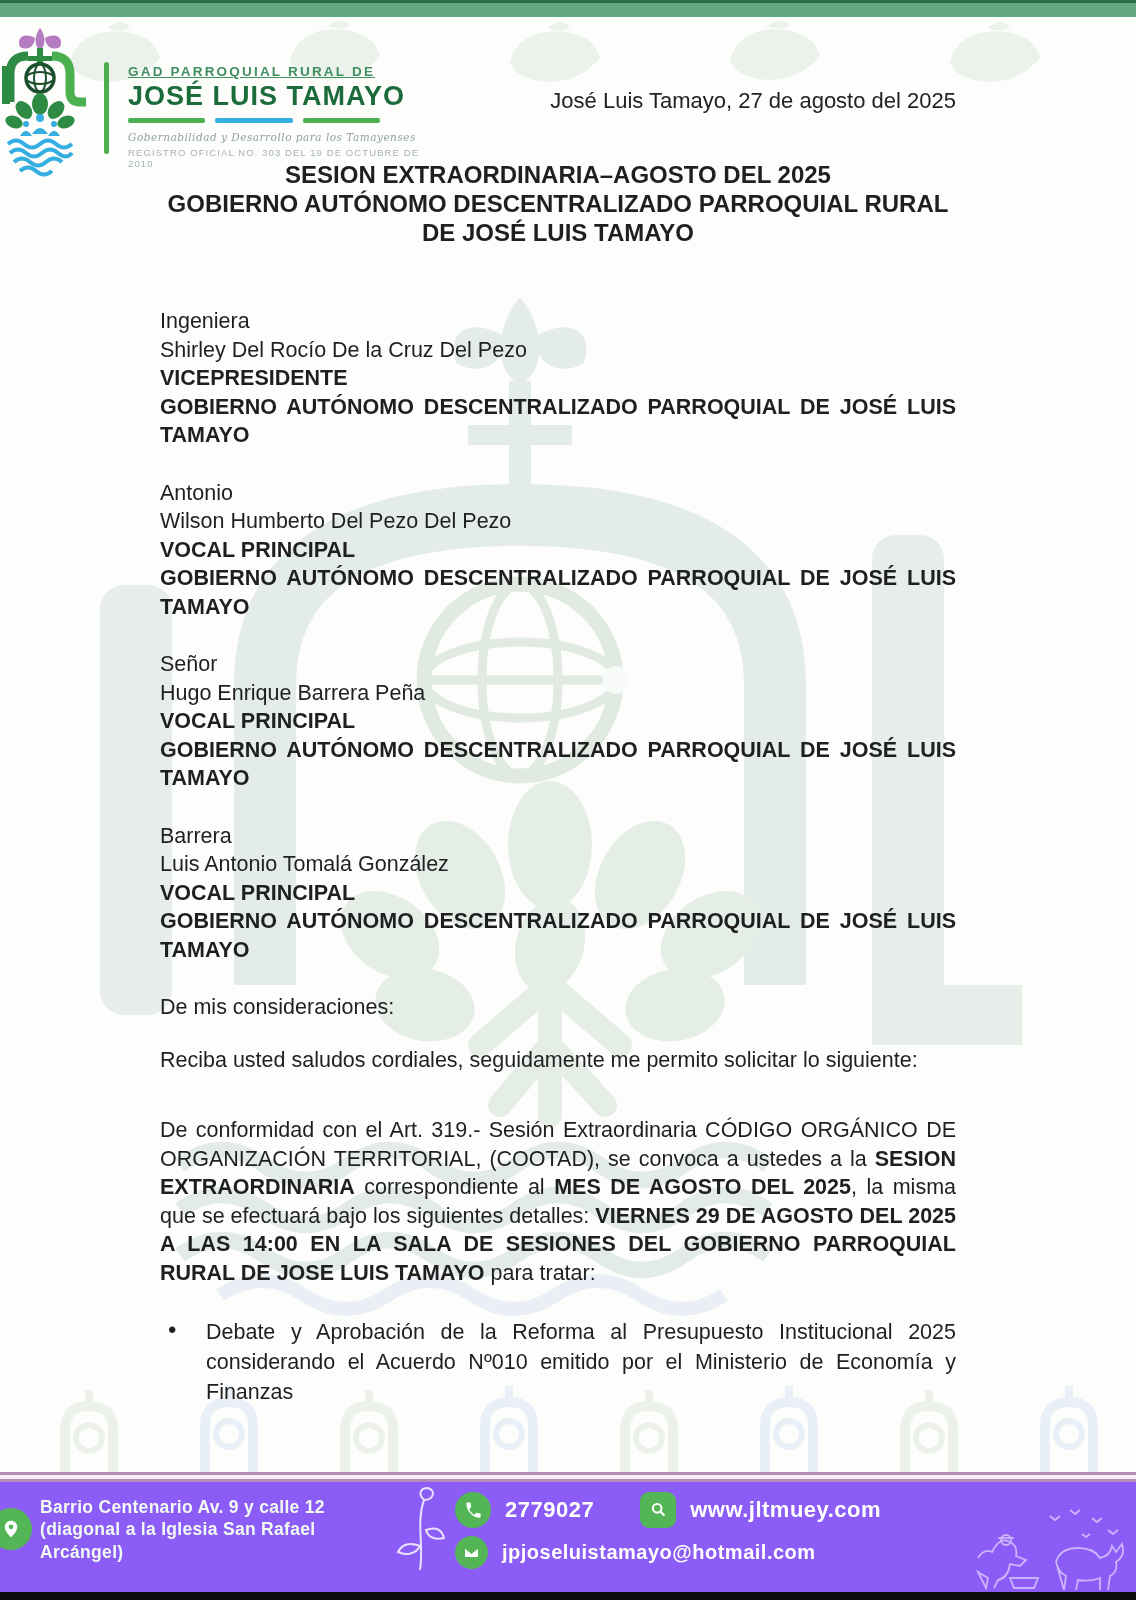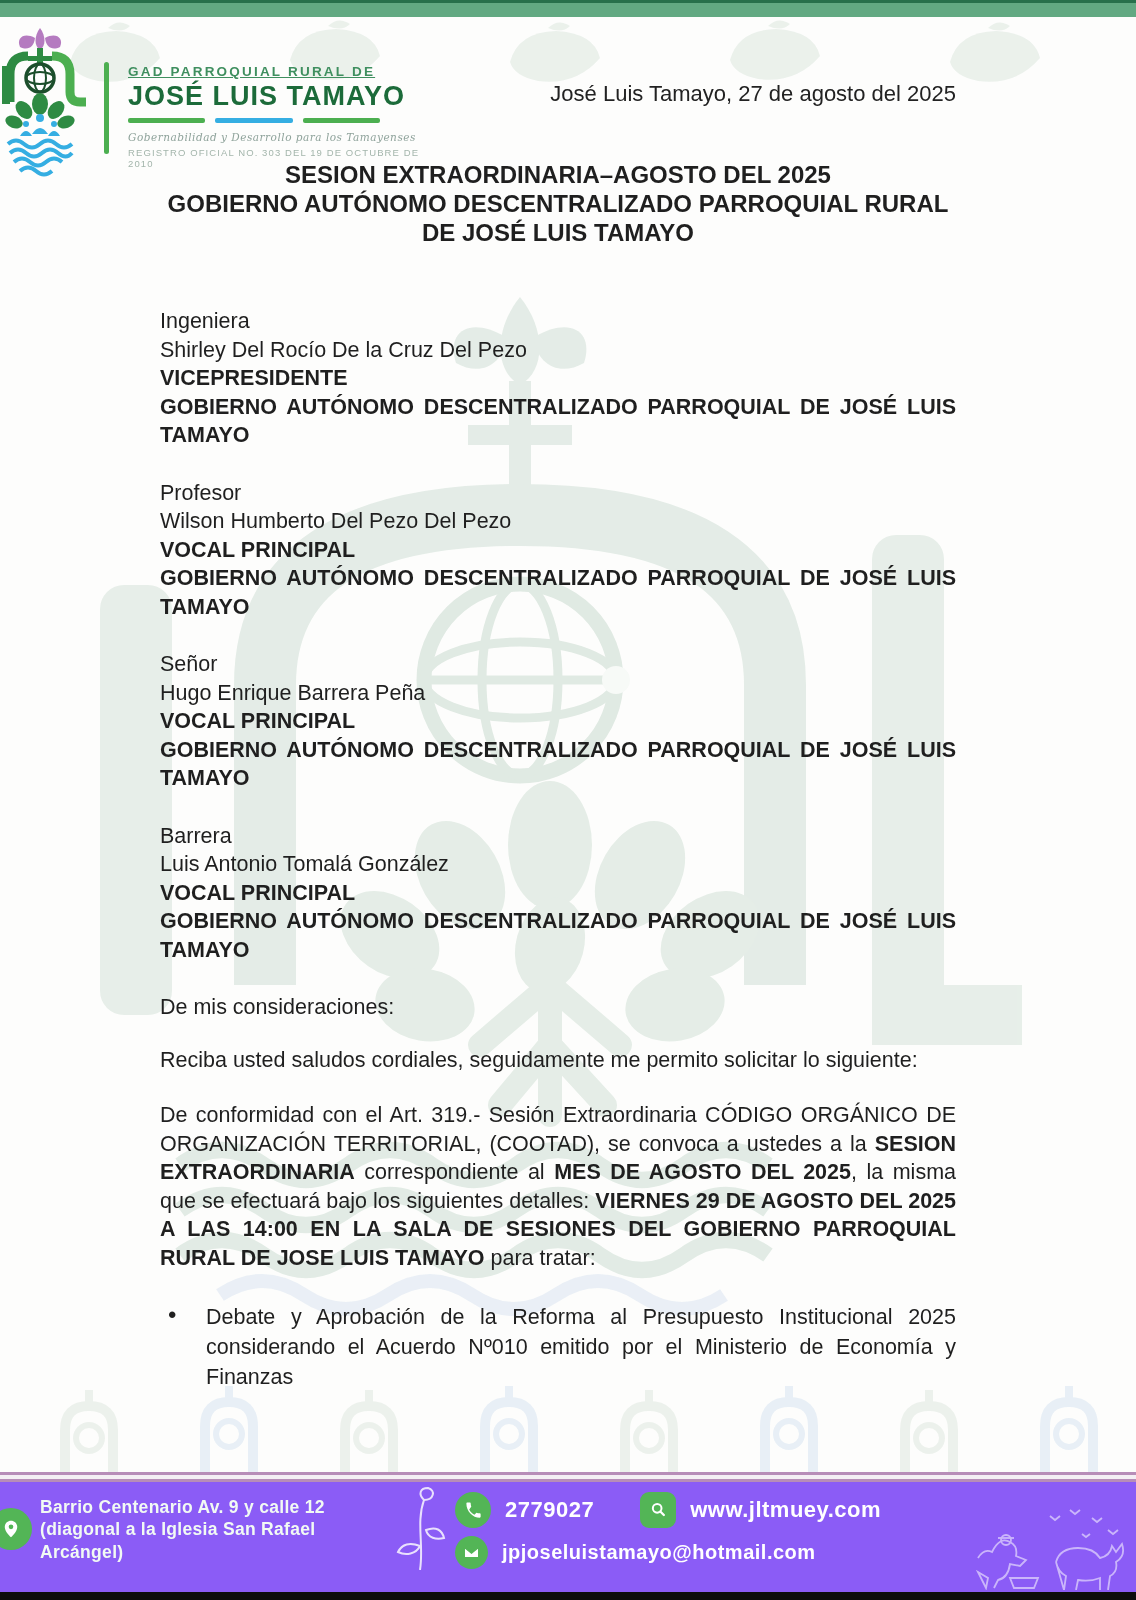--- a/index.html
+++ b/index.html
@@ -19,30 +19,30 @@
   .vdivider{position:absolute;left:104px;top:40px;width:5px;height:92px;background:#4caf50;border-radius:3px;}
   .brandtext{position:absolute;left:128px;top:42px;width:300px;}
   .brand-super{font-size:13.5px;letter-spacing:2.2px;color:#3f8f5f;font-weight:bold;text-decoration:underline;}
   .brand-name{font-size:27px;letter-spacing:1px;color:#1c6b3a;font-weight:bold;margin-top:2px;}
   .brand-bars{display:flex;gap:10px;margin-top:6px;width:252px;}
   .brand-bars div{height:5px;flex:1;border-radius:2px;}
   .bar-g{background:#4caf50;}
   .bar-b{background:#35aee2;}
   .brand-tagline{margin-top:8px;font-size:10.5px;font-style:italic;color:#8fa39b;letter-spacing:.5px;font-family:"DejaVu Serif", serif;}
   .brand-registro{margin-top:4px;font-size:9.5px;color:#a3b5ab;letter-spacing:1.1px;}
-  .dateline{position:absolute;right:180px;top:59px;font-size:22px;color:#222;}
+  .dateline{position:absolute;right:180px;top:66px;font-size:22px;color:#222;}
   
   .titleblock{position:absolute;top:160px;left:160px;width:796px;text-align:center;font-weight:bold;font-size:24px;line-height:29px;z-index:2;}
   
   .content{position:absolute;top:296px;left:160px;width:796px;z-index:2;font-size:21.5px;line-height:28.5px;}
   .content{padding-top:11px;}
   .recipient{margin-bottom:29px;}
   .recipient .just{text-align:justify;}
   .lineblock{margin-top:24px;}
-  .para{margin-top:27px;text-align:justify;}
+  .para{margin-top:42px;text-align:justify;}
   .bullet{margin-top:30px;position:relative;padding-left:46px;text-align:justify;line-height:30px;}
   .bullet .dot{position:absolute;left:8px;top:-2px;font-size:24px;}
   
   .footer{position:absolute;left:0;right:0;bottom:0;z-index:4;}
   .pline1{height:3px;background:#b78db8;}
   .pline2{height:4px;background:#f4eff4;}
   .pline3{height:3px;background:#b78db8;}
   .fgreen{height:110px;background:#8b5cf6;position:relative;color:#fff;}
   .blackstrip{height:8px;background:#0d0d0d;}
   .pinwrap{position:absolute;left:-10px;top:26px;width:42px;height:42px;border-radius:50%;background:#53b556;display:flex;align-items:center;justify-content:center;}
@@ -215,21 +215,21 @@
 <div class="content">
 
   <div class="recipient">
     <div>Ingeniera</div>
     <div>Shirley Del Rocío De la Cruz Del Pezo</div>
     <div class="b">VICEPRESIDENTE</div>
     <div class="b just">GOBIERNO AUTÓNOMO DESCENTRALIZADO PARROQUIAL DE JOSÉ LUIS TAMAYO</div>
   </div>
 
   <div class="recipient">
-    <div>Profesor</div>
+    <div>Antonio</div>
     <div>Wilson Humberto Del Pezo Del Pezo</div>
     <div class="b">VOCAL PRINCIPAL</div>
     <div class="b just">GOBIERNO AUTÓNOMO DESCENTRALIZADO PARROQUIAL DE JOSÉ LUIS TAMAYO</div>
   </div>
 
   <div class="recipient">
     <div>Señor</div>
     <div>Hugo Enrique Barrera Peña</div>
     <div class="b">VOCAL PRINCIPAL</div>
     <div class="b just">GOBIERNO AUTÓNOMO DESCENTRALIZADO PARROQUIAL DE JOSÉ LUIS TAMAYO</div>

